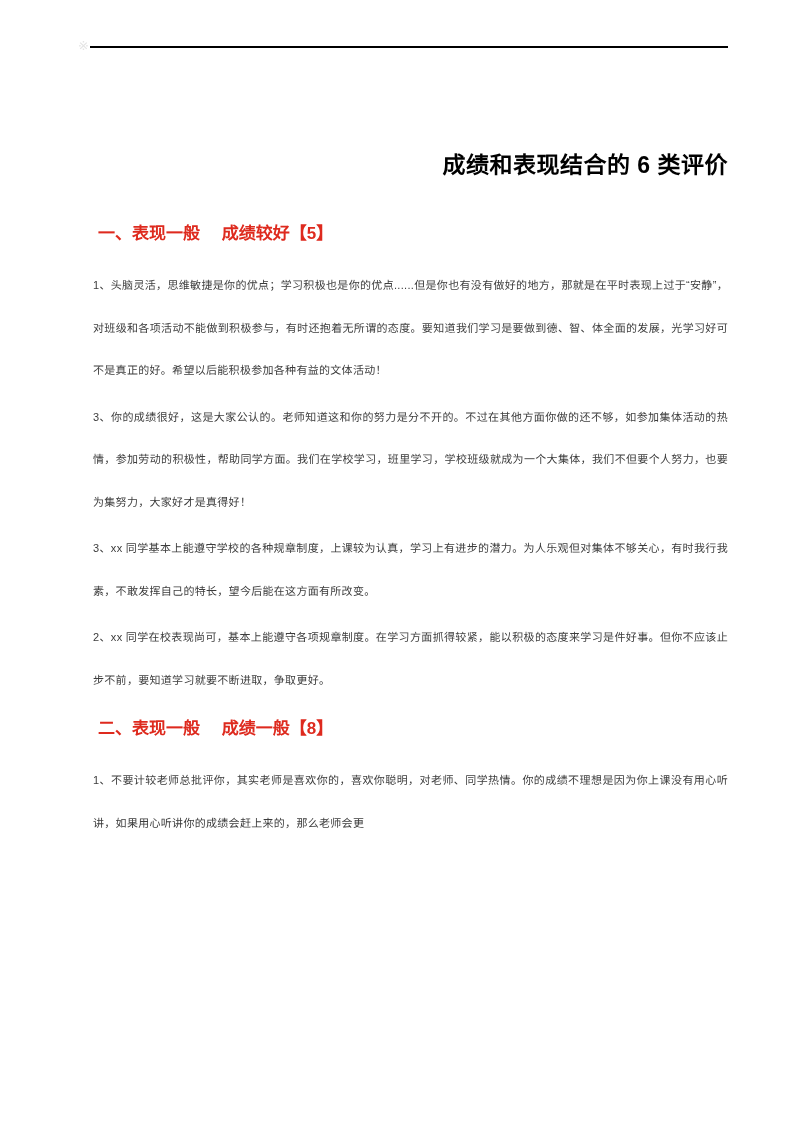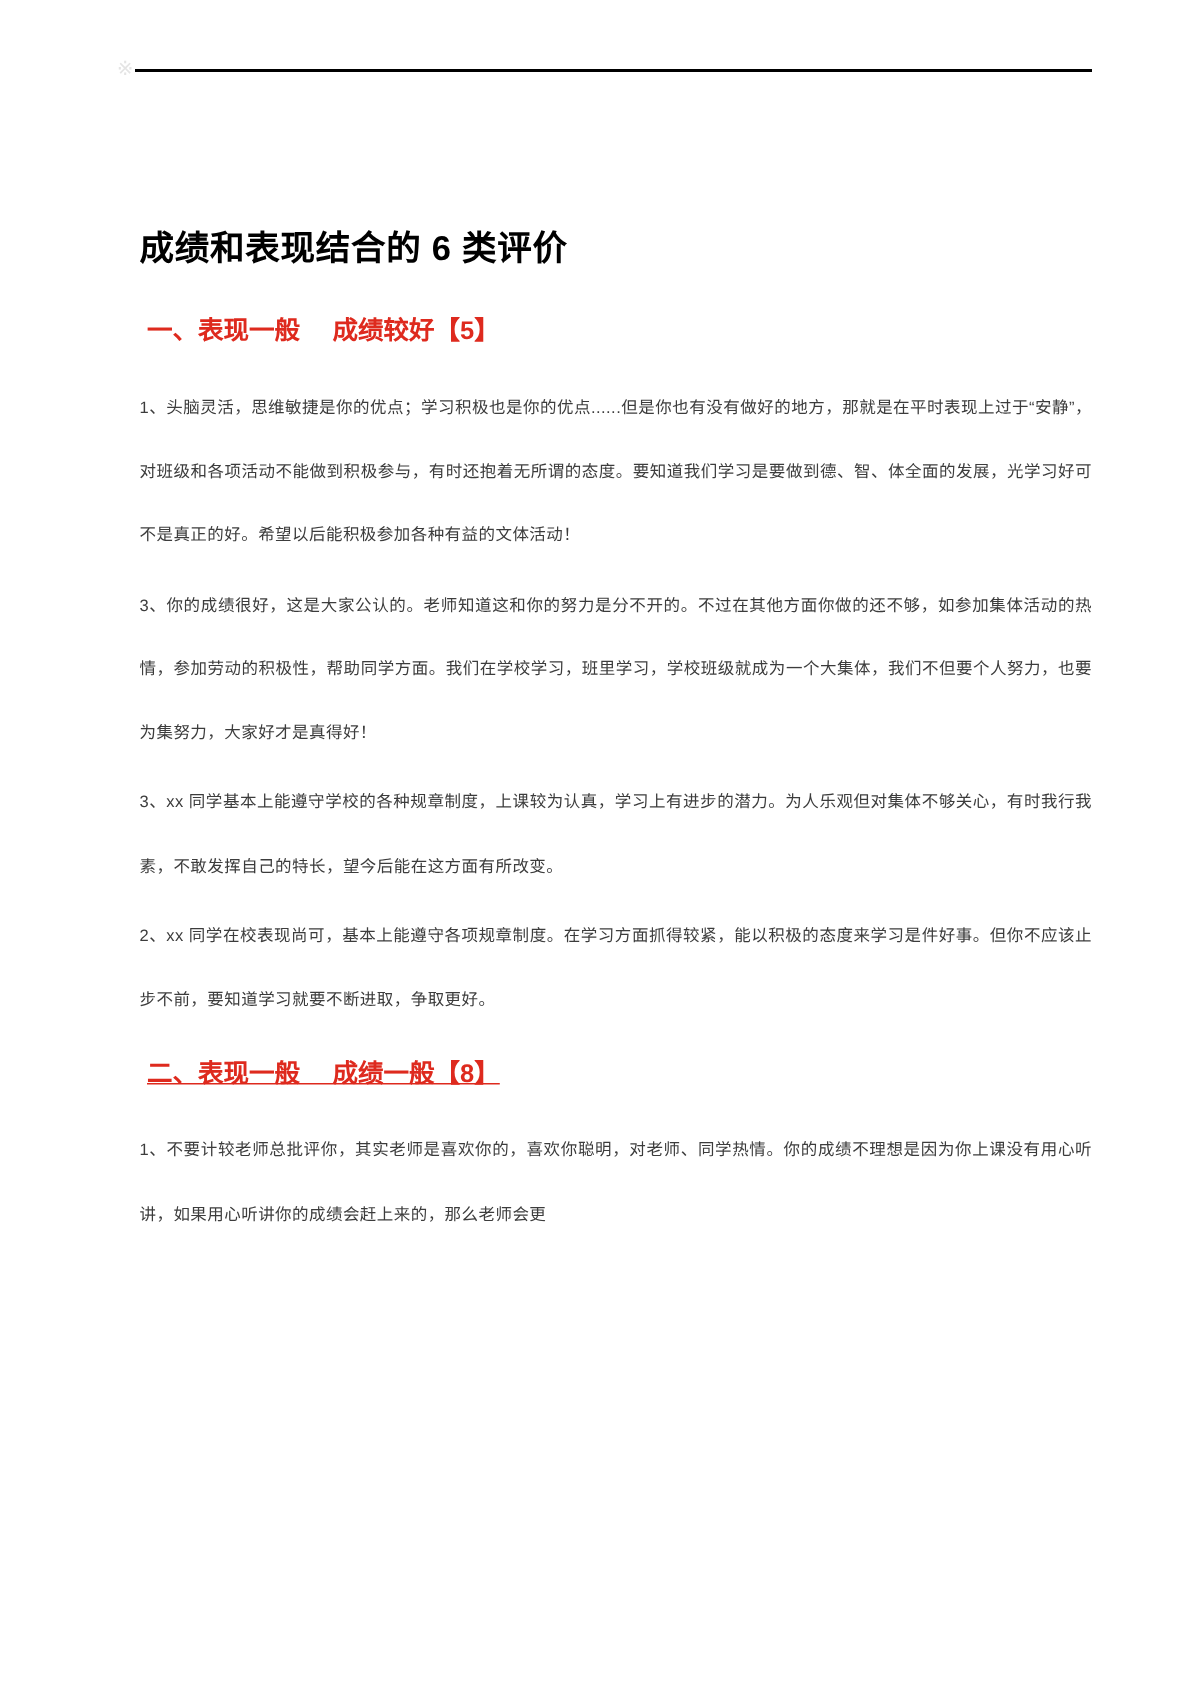--- a/index.html
+++ b/index.html
@@ -45,36 +45,35 @@
     top:0;
     left:93px;
     width:635px;
   }
 
   .doc-title{
     margin:148px 0 4px 0;
     font-size:23px;
     line-height:34px;
     font-weight:700;
-    text-align:left;
+    text-align:right;
     color:var(--title-black);
     letter-spacing:0.5px;
   }
 
   .section-heading{
-    margin:27px 0 18px 0;
+    margin:40px 0 18px 0;
     padding-left:5px;
     font-size:17px;
     line-height:24px;
     font-weight:700;
     color:var(--heading-red);
   }
   .section-heading.second{
     margin-top:16px;
-    text-decoration:underline;
   }
 
   .body-paragraph{
     margin:0 0 4px 0;
     font-size:11px;
     line-height:42.5px;
     color:var(--body-text);
     text-align:justify;
     text-justify:inter-ideograph;
     letter-spacing:0.3px;

